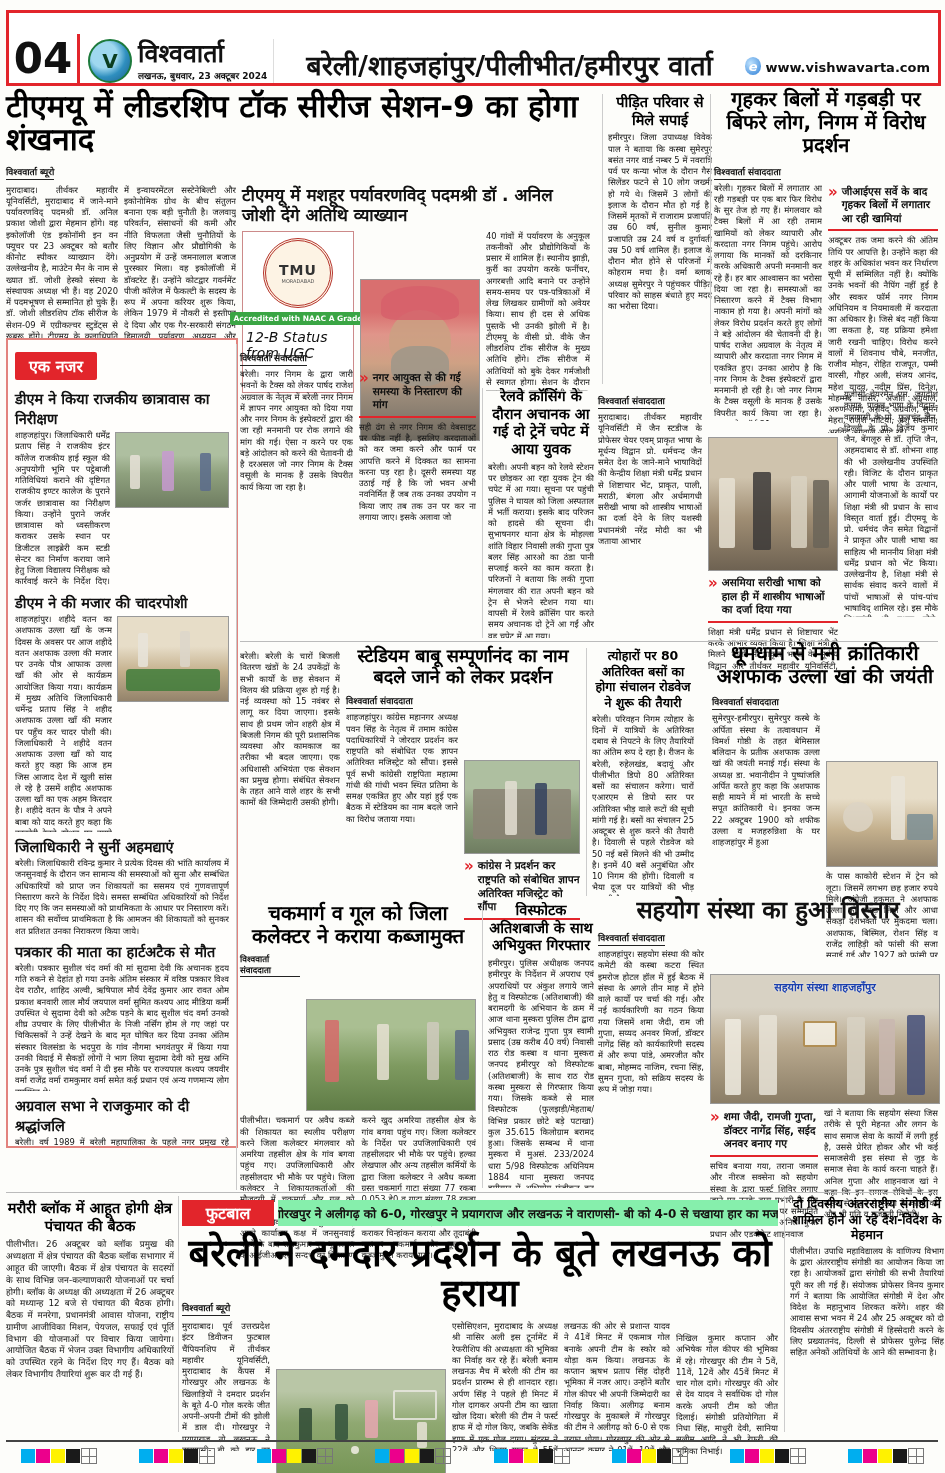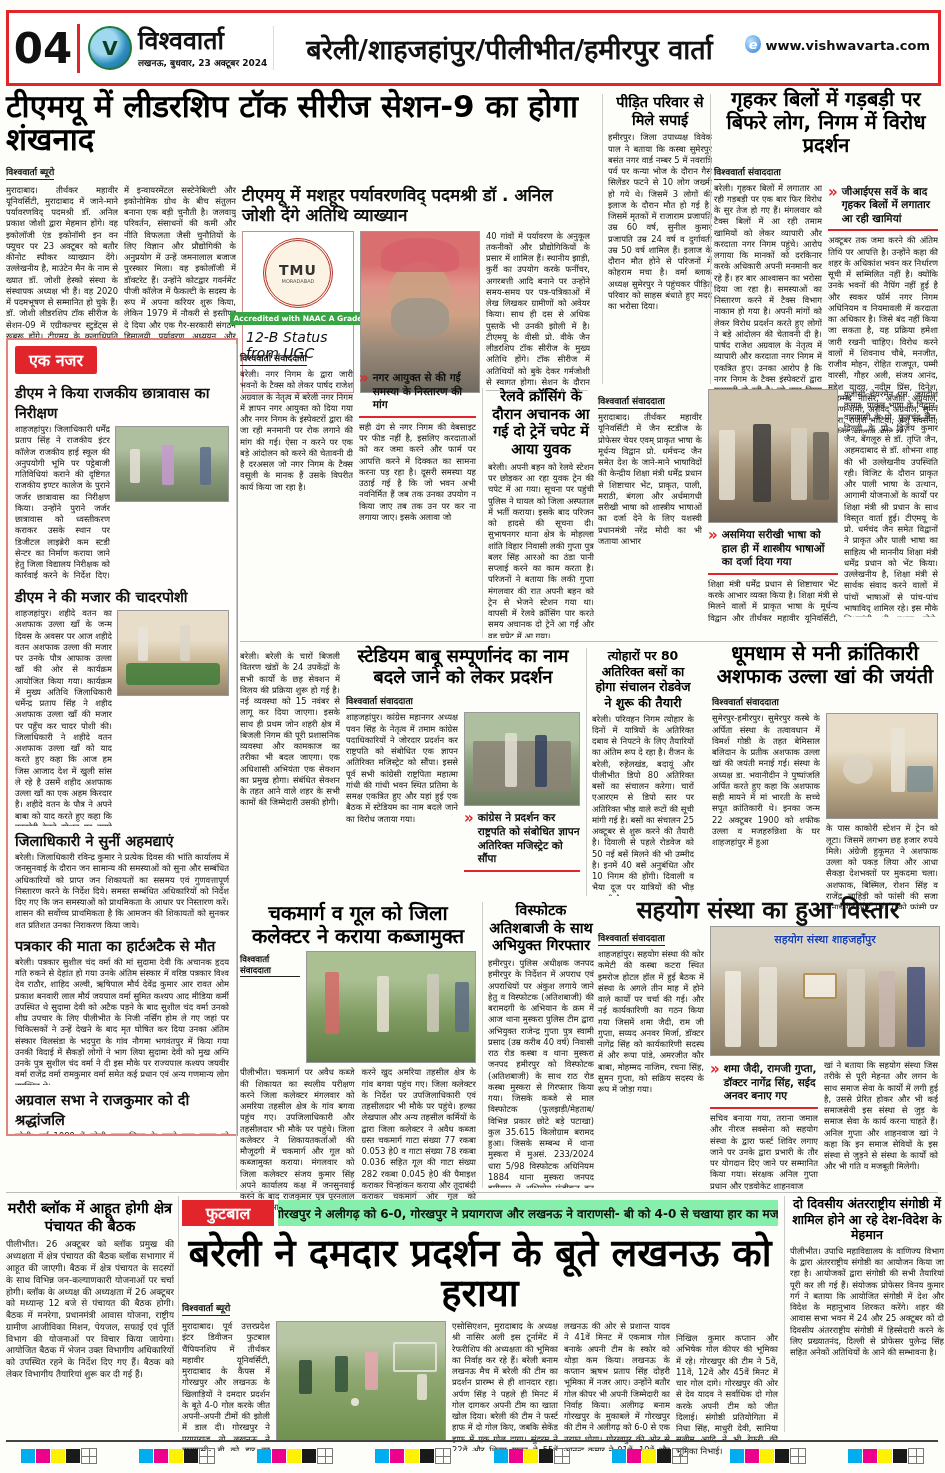--- a/index.html
+++ b/index.html
@@ -1,20 +1,20 @@
 <!DOCTYPE html>
 <html><head>
 <meta charset="utf-8">
 <style>
   html,body{margin:0;padding:0;background:#e9e7e2;}
   #page{position:relative;width:945px;height:1473px;background:#fdfdfa;margin:0 auto;
         font-family:"DejaVu Sans","Liberation Sans",sans-serif;color:#111;overflow:hidden;}
   .abs{position:absolute;}
   
-  .masthead{left:6px;top:10px;width:929px;height:70px;border:3px solid #e2252b;display:flex;align-items:center;background:#fff;}
+  .masthead{left:6px;top:10px;width:929px;height:70px;border:3px solid #e2252b;display:flex;align-items:flex-end;background:#fff;}
   .mh-num{width:68px;display:flex;align-items:center;justify-content:center;font-size:42px;font-weight:700;border-right:3px solid #e2252b;}
   .mh-logo{width:185px;display:flex;align-items:center;gap:6px;padding-left:8px;border-right:1px solid #ddd;}
   .globe{width:40px;height:40px;border-radius:50%;background:radial-gradient(circle at 35% 35%,#9fd8ef 0 35%,#2f8fbf 60%,#1d5e8a 100%);display:flex;align-items:center;justify-content:center;color:#0b3d20;font-weight:700;font-size:20px;border:2px solid #1d7a3c;}
   .mh-title{font-size:25px;font-weight:700;line-height:1;}
   .mh-sub{font-size:9px;font-weight:700;margin-top:3px;}
   .mh-region{flex:1;display:flex;align-items:center;justify-content:center;font-size:27px;font-weight:700;}
   .mh-site{width:185px;display:flex;align-items:flex-end;justify-content:flex-end;padding:0 8px 8px 0;font-size:13px;font-weight:700;gap:4px;}
   .eicon{width:18px;height:18px;border-radius:50%;background:radial-gradient(circle at 35% 35%,#bfe3ff,#2e7fd6);color:#fff;font-size:13px;font-weight:700;display:flex;align-items:center;justify-content:center;font-style:italic;}
   
   .hXL{font-size:31px;font-weight:700;line-height:1.06;color:#000;}
@@ -27,39 +27,39 @@
   .b{font-size:8.4px;line-height:1.34;text-align:justify;color:#161616;}
   .byline{font-size:9px;font-weight:700;border-bottom:1px solid #222;display:inline-block;padding-bottom:1px;margin:2px 0 3px 0;}
   .quote{display:flex;gap:4px;border-bottom:2px solid #e2252b;padding-bottom:4px;margin:2px 0 4px 0;font-size:10.5px;font-weight:700;line-height:1.3;}
   .qm{color:#e2252b;font-size:15px;font-weight:900;line-height:1;}
   .cols2{column-count:2;column-gap:7px;}
   .row{display:flex;gap:6px;}
   .clip{overflow:hidden;}
   .vr{background:#c9c9c9;width:1px;}
   .hr{background:#bbb;height:1px;}
   
-  .photo{position:relative;background:#b8b2a6;border:1px solid #999;overflow:hidden;}
+  .photo{position:relative;background:#b8b2a6;border:1px solid #999;overflow:hidden;margin-top:48px;}
   .ph-crowd{background:linear-gradient(180deg,#aebfa0 0 30%,#8fa17e 55%,#6f7d61 100%);}
   .ph-indoor{background:linear-gradient(180deg,#d8d2c4 0 25%,#b9a98e 55%,#8a7d66 100%);}
   .ph-meet{background:linear-gradient(180deg,#cfc3ad 0 30%,#a08e74 60%,#6e6252 100%);}
   .ph-room{background:linear-gradient(180deg,#e7ddc8 0 35%,#c4b08d 65%,#93836b 100%);}
   .ph-field{background:linear-gradient(180deg,#b9c6a6 0 18%,#8fa871 45%,#70914f 100%);}
   .ph-grass{background:linear-gradient(180deg,#aabf92 0 25%,#7e9a60 60%,#5f7c46 100%);}
   .ph-portrait{background:linear-gradient(180deg,#d96f6f 0 20%,#e0958a 34%,#cfa184 52%,#9b8b7a 72%,#6f6a60 100%);}
   .fig{position:absolute;border-radius:2px;opacity:.85;}
   .banner-txt{position:absolute;top:4px;left:0;right:0;text-align:center;font-size:11px;font-weight:700;color:#1a3fae;text-shadow:0 0 2px #fff;}
   
   .tmu-box{border:1px solid #cc8a8a;background:#fff;display:flex;flex-direction:column;align-items:center;padding:6px 3px;gap:4px;}
   .tmu-seal{width:64px;height:64px;border-radius:50%;border:3px double #b5342c;background:#fdf3e4;display:flex;flex-direction:column;align-items:center;justify-content:center;}
   .tmu-seal .t1{font-size:14px;font-weight:700;letter-spacing:1px;color:#333;}
   .tmu-seal .t2{font-size:5px;color:#555;}
   .naac{background:#3aa544;color:#fff;font-size:7.5px;font-weight:700;padding:2px 4px;border-radius:2px;white-space:nowrap;}
   .ugc{font-size:14px;font-weight:400;font-style:italic;color:#111;}
   
-  .eknz{border:2px solid #e2837e;background:#fffefc;padding:6px 7px;}
+  .eknz{border:2px solid #e2837e;background:#fffefc;padding:12px 7px;}
   .eknz-label{background:#e2252b;color:#fff;font-size:16px;font-weight:700;display:inline-block;padding:3px 14px;border-radius:2px;margin-bottom:4px;}
   .nz-title{font-size:14.5px;font-weight:700;margin:4px 0 2px 0;}
   .nz-ph{float:right;margin:2px 0 3px 5px;}
   
   .fb-label{background:#e2252b;color:#fff;font-size:16px;font-weight:700;display:flex;align-items:center;justify-content:center;}
   .fb-strip{background:#86efac;color:#14100f;font-size:12px;font-weight:700;display:flex;align-items:center;justify-content:center;white-space:nowrap;overflow:hidden;}
   
   .bars{left:0;top:1448px;width:945px;display:flex;justify-content:space-around;align-items:center;}
   .bar-group{display:flex;gap:1px;align-items:center;}
   .sq{width:14px;height:14px;}

